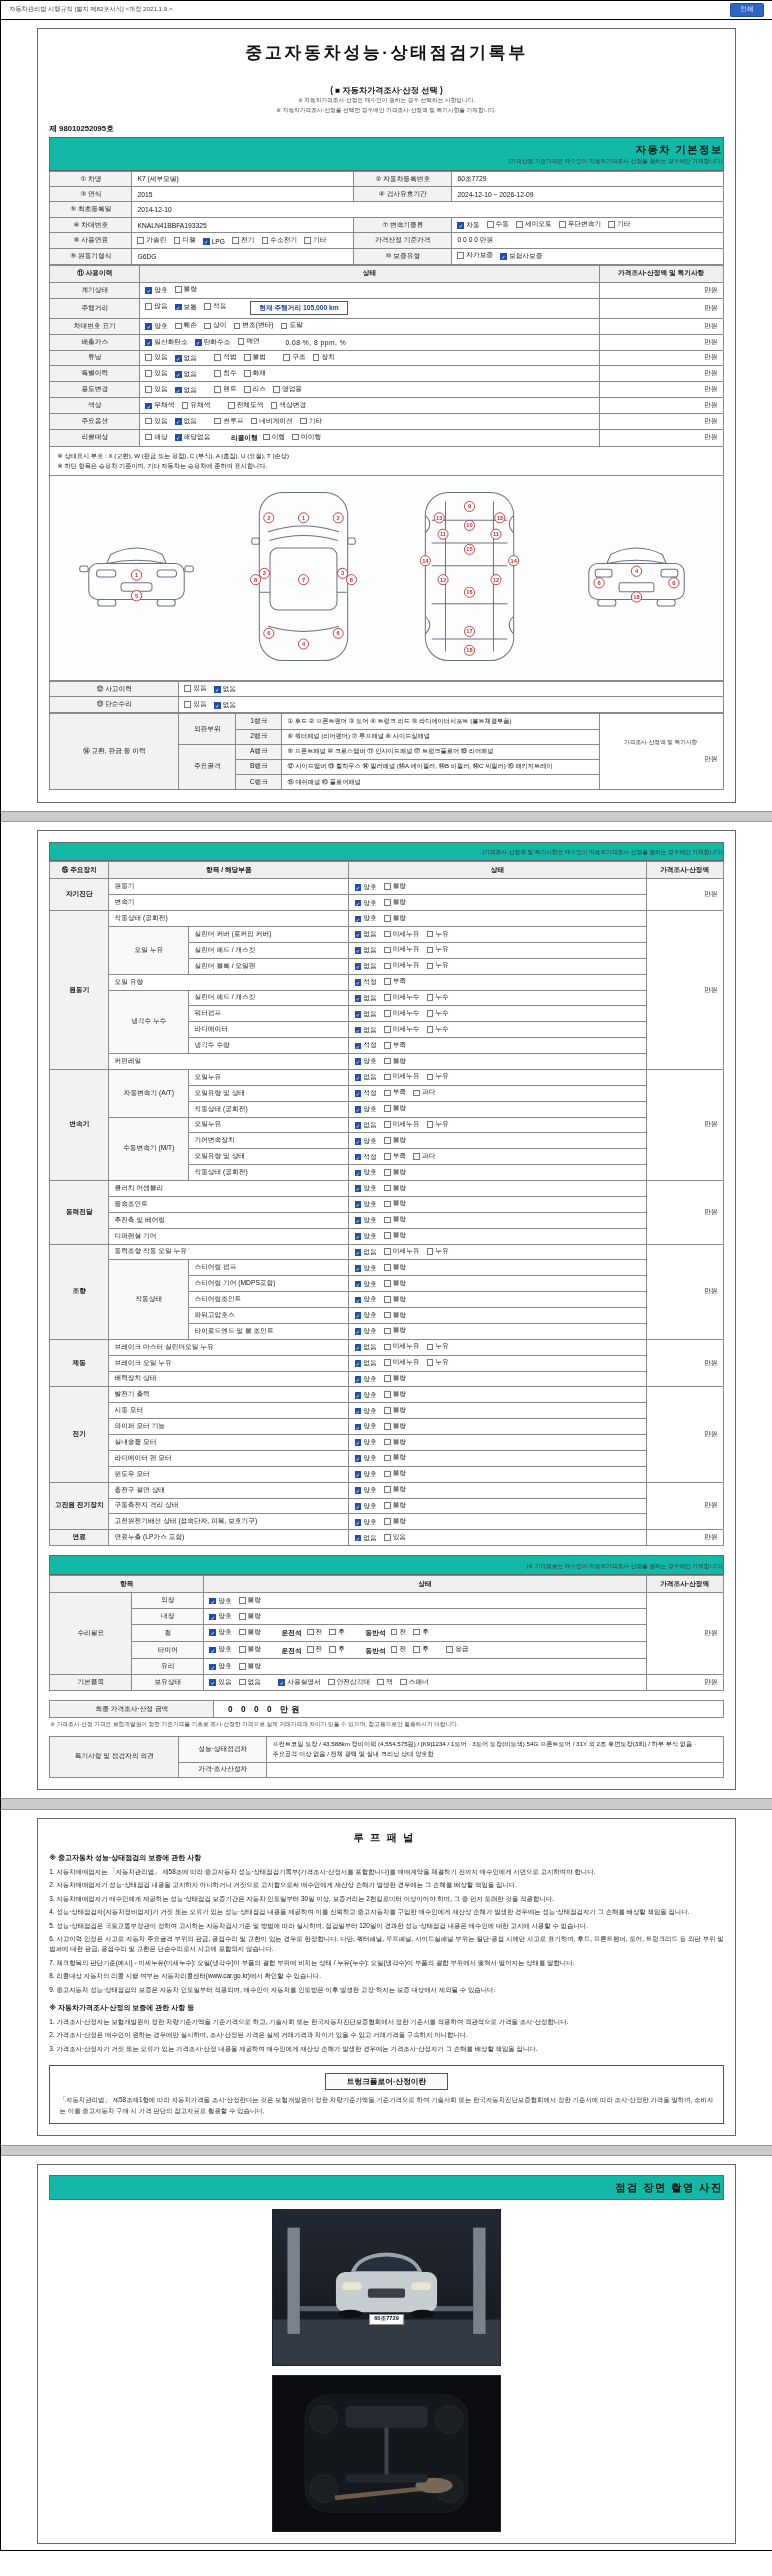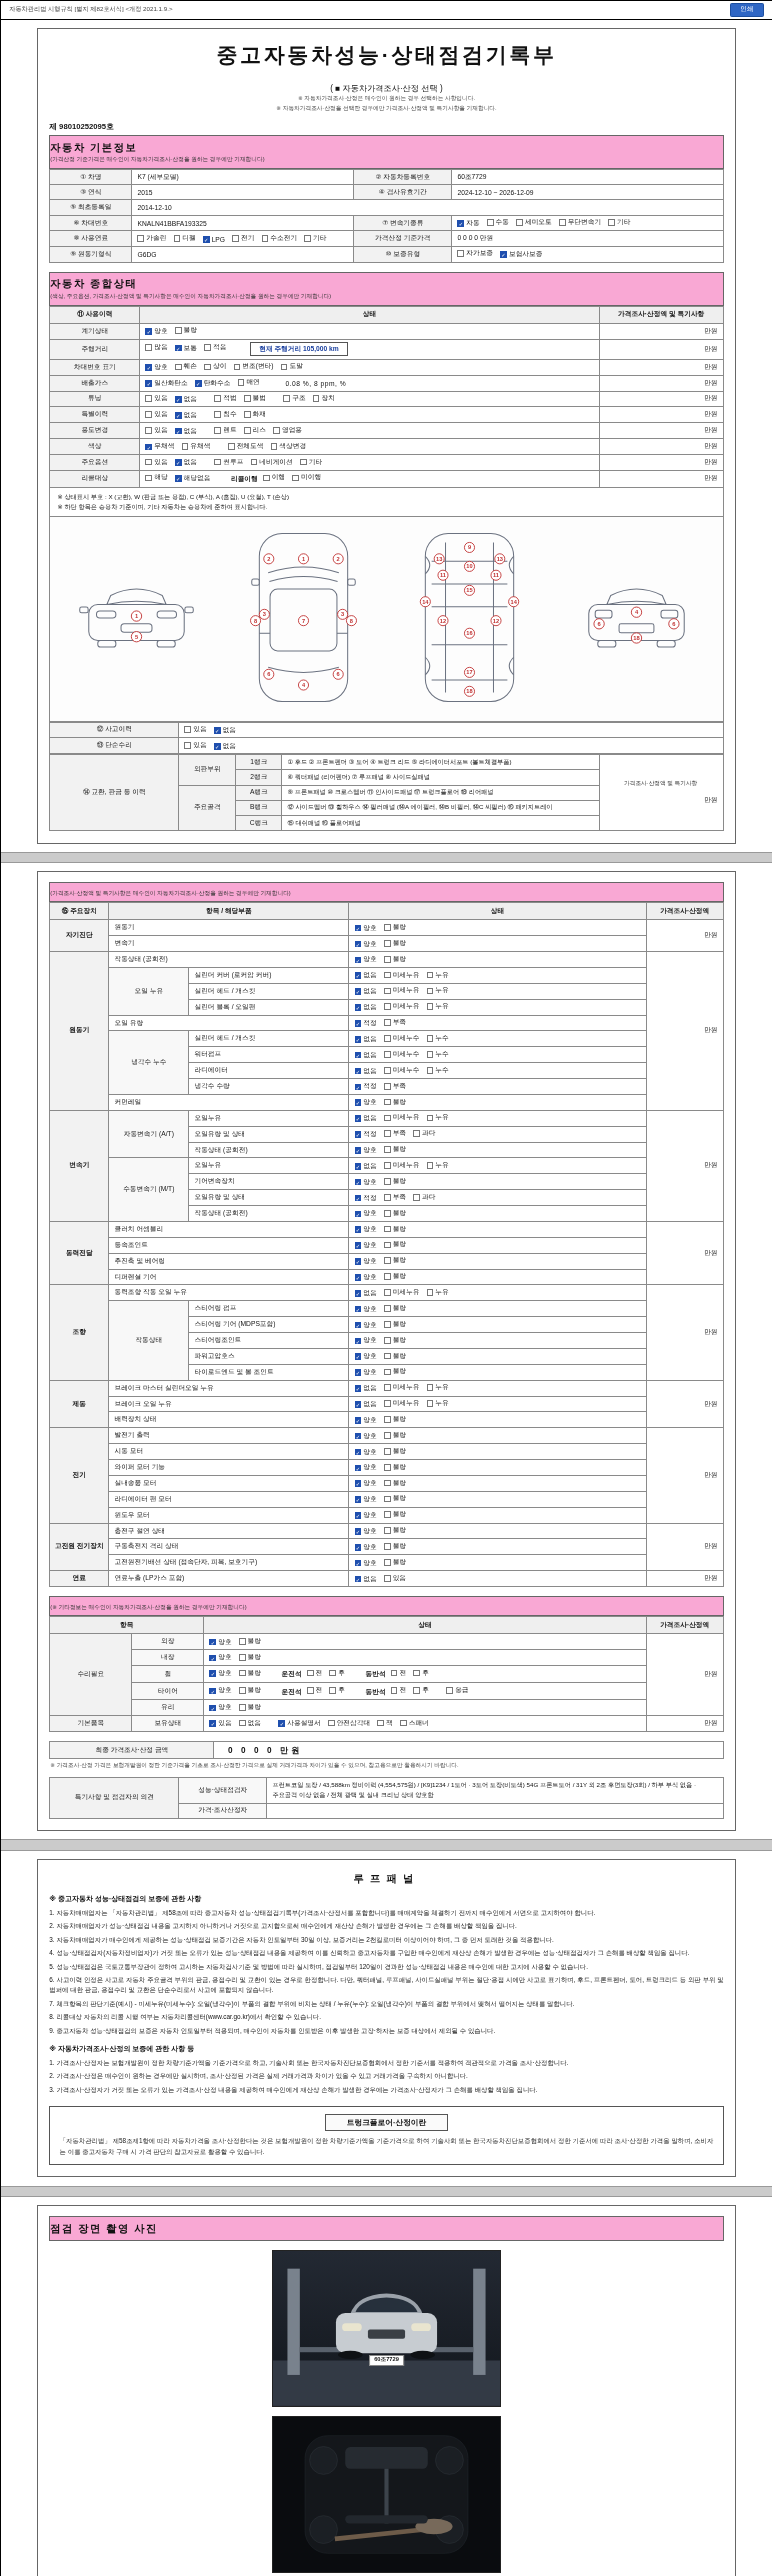--- a/index.html
+++ b/index.html
@@ -5,26 +5,26 @@
   html,body{margin:0;padding:0}
   body{width:773px;background:#ffffff;color:#111;font-family:"Liberation Sans","DejaVu Sans",sans-serif;border:1px solid #000;box-sizing:border-box}
   .topbar{height:17.5px;display:flex;align-items:center;justify-content:space-between;padding:0 8.2px;border-bottom:0.5px solid #000;font-size:6.2px;color:#444;background:#fff}
   .print-btn{background:#2f66c4;color:#fff;border:0.5px solid #1d4fa0;border-radius:1.5px;font-size:6.7px;padding:1.5px 9.3px;cursor:pointer}
   .page{padding:8.2px 36px 5.2px 36px}
   .card{border:0.5px solid #666;background:#fff;padding:8.2px 11.3px 11.3px 11.3px}
   .separator{height:9.3px;background:#cbcbcb;border-top:0.5px solid #999;border-bottom:0.5px solid #999;margin:0 -36px}
   .gapper{height:8.2px}
   
   .doc-header{text-align:center;padding:4.1px 0 2.1px}
-  .doc-title{font-size:21px;font-weight:bold;letter-spacing:2.6px;margin:0}
-  .doc-sub{font-size:8.2px;font-weight:normal;margin-top:14px}
+  .doc-title{font-size:17px;font-weight:bold;letter-spacing:2.6px;margin:0}
+  .doc-sub{font-size:8.2px;font-weight:bold;margin-top:21px}
   .doc-note{font-size:5.7px;color:#444;margin-top:1.5px}
   .doc-no{text-align:left;font-size:7.7px;font-weight:bold;margin:7.2px 0 3.1px}
   
-  .sec-band{background:#f9a8d4;border:0.5px solid #666;text-align:left;padding:4.6px 0 3.6px;margin-top:9.3px}
+  .sec-band{background:#14b8a6;border:0.5px solid #666;text-align:right;padding:4.6px 0 3.6px;margin-top:9.3px}
   .sec-band.first{margin-top:2.1px}
   .sec-title{font-size:10.3px;font-weight:bold;letter-spacing:1.5px}
   .sec-note{font-size:5.7px;color:#333;margin-top:1.5px}
   
   table{width:100%;border-collapse:collapse;table-layout:fixed}
   td,th{border:0.5px solid #8a8a8a;font-size:6.7px;padding:2.6px 4.1px;vertical-align:middle;word-break:keep-all}
   th{background:#efefef;font-weight:bold;text-align:center;padding:3.6px 2.1px}
   .lbl{background:#f2f2f2;text-align:center}
   .lbl.dev{font-weight:bold}
   .lbl.sub{background:#f8f8f8}
@@ -168,24 +168,20 @@
                 <span class="cb"></span>
                 <span>자가보증</span>
               </span><span class="opt">
                 <span class="cb on">✓</span>
                 <span>보험사보증</span>
               </span></td>
           </tr>
         </tbody>
       </table>
 
-    <div class="sec-band">
-      <div class="sec-title">자동차 종합상태</div>
-      <div class="sec-note">(색상, 주요옵션, 가격조사·산정액 및 특기사항은 매수인이 자동차가격조사·산정을 원하는 경우에만 기재합니다)</div>
-    </div>
     <table id="comp-table" style="border-top:none">
         <colgroup>
           <col style="width:90px">
           <col>
           <col style="width:124px">
         </colgroup>
         <tbody>
           <tr>
             <th>⑪ 사용이력</th>
             <th>상태</th>

